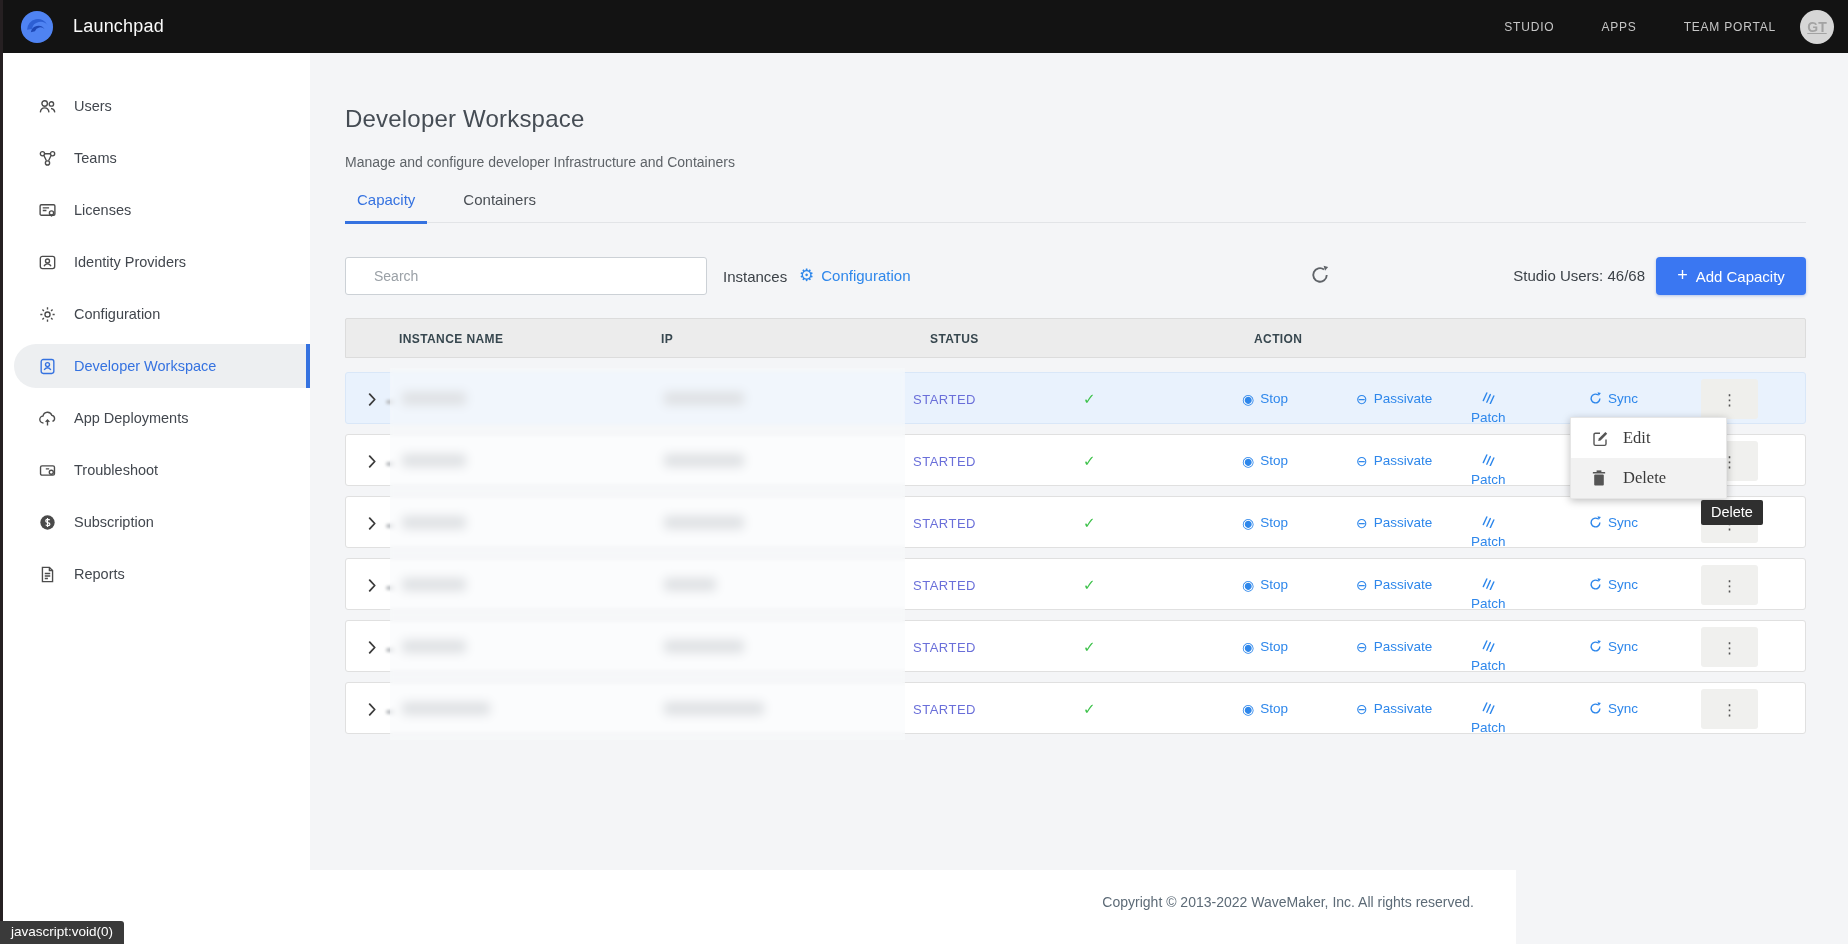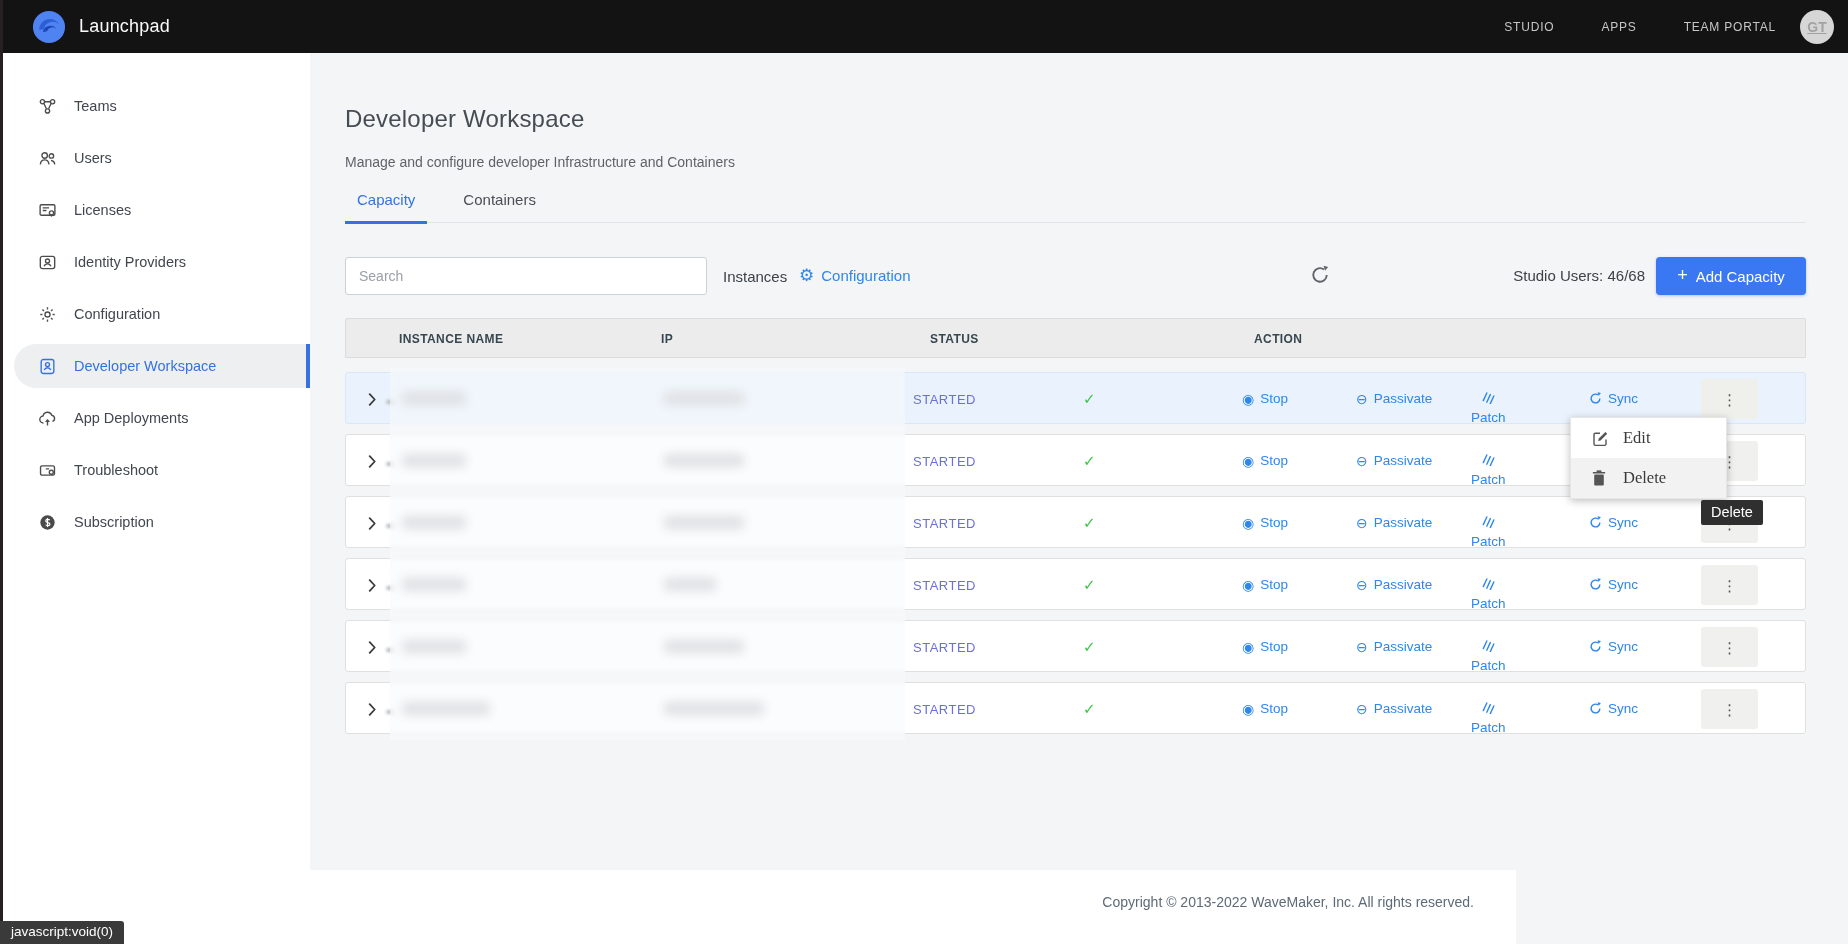--- a/index.html
+++ b/index.html
@@ -3,21 +3,21 @@
 <meta charset="utf-8">
 <style>
   * { margin:0; padding:0; box-sizing:border-box; }
   html,body { width:1848px; height:944px; overflow:hidden; background:#f4f5f7;
     font-family:"Liberation Sans","DejaVu Sans",sans-serif; }
   .left-edge { position:fixed; left:0; top:0; width:3px; height:944px; background:#262022; z-index:60; }
 
   
   .topbar { position:absolute; left:0; top:0; width:1848px; height:53px; background:#131313;
     display:flex; align-items:center; z-index:40; }
-  .brand { display:flex; align-items:center; gap:13px; padding-left:32px; }
+  .brand { display:flex; align-items:center; gap:19px; padding-left:20px; }
   .brand-logo { width:34px; height:34px; display:inline-flex; }
   .brand-name { color:#fafafa; font-size:18px; letter-spacing:.2px; }
   .topnav { margin-left:auto; display:flex; align-items:center; gap:47px; }
   .topnav-item { color:#c6c6c6; font-size:12px; letter-spacing:.8px; cursor:pointer; text-decoration:none; }
   .avatar { width:34px; height:34px; border-radius:50%; background:#d6d6d6; color:#a3a3a3;
     font-size:14px; font-weight:bold; display:flex; align-items:center; justify-content:center;
     margin:0 14px 0 24px; cursor:pointer;text-decoration:underline; }
 
   
   .sidebar { position:absolute; left:0; top:53px; width:310px; height:817px; background:#ffffff; z-index:5; }
@@ -37,21 +37,21 @@
   .page-subtitle { position:absolute; left:35px; top:101px; font-size:14px; color:#5e6368; }
 
   .tabsbar { position:absolute; left:35px; top:138px; width:1461px; height:32px;
     border-bottom:1px solid #e2e4e7; display:flex; gap:24px; }
   .tab { font-size:15px; color:#4a4f55; padding:0 12px 11px; cursor:pointer; position:relative; }
   .tab.active { color:#3572e0; }
   .tab.active::after { content:""; position:absolute; left:0; right:0; bottom:-2px; height:3px; background:#3572e0; }
 
   
   .search-input { position:absolute; left:35px; top:204px; width:362px; height:38px; border:1px solid #ccd1d6;
-    border-radius:3px; background:#fff; padding:0 13px; font-size:14px; color:#333; outline:none;
+    border-radius:3px; background:#fff; padding:0 28px; font-size:14px; color:#333; outline:none;
     font-family:"Liberation Sans","DejaVu Sans",sans-serif; }
   .search-input::placeholder { color:#9aa0a6; }
   .instances-label { position:absolute; left:413px; top:215px; font-size:15px; color:#3c4248; }
   .config-link { position:absolute; left:489px; top:214px; display:flex; align-items:center; gap:7px;
     color:#2e87eb; font-size:15px; cursor:pointer; text-decoration:none; }
   .gear-glyph { font-size:17px; line-height:1; }
   .refresh-btn { position:absolute; left:1000px; top:212px; width:22px; height:22px; cursor:pointer; display:inline-flex; }
   .studio-users { position:absolute; right:203px; top:214px; font-size:15px; color:#3c4248; }
   .add-btn { position:absolute; left:1346px; top:204px; width:150px; height:38px; background:#3a77f2; color:#fff;
     border:none; border-radius:4px; font-size:15px; cursor:pointer; display:flex; align-items:center;
@@ -126,46 +126,46 @@
     </nav>
   <div class="avatar">GT</div>
 </header>
 
 <aside class="sidebar">
   <nav class="sidenav">
       <div class="side-item">
         <span class="side-icon">
           <svg viewBox="0 0 18 18" width="19" height="19">
             <g fill="none" stroke="currentColor" stroke-width="1.3">
+              <circle cx="6.3" cy="6.2" r="2.6"></circle>
+              <path d="M2.2 14.5c.3-2.6 2-4.2 4.1-4.2s3.8 1.6 4.1 4.2"></path>
+              <circle cx="12.7" cy="6.6" r="2.1"></circle>
+              <path d="M12.3 10.9c2 .2 3.3 1.7 3.6 3.6"></path>
+            </g>
+          </svg>
+        </span>
+        <span>Users</span>
+      </div>
+      <div class="side-item">
+        <span class="side-icon">
+          <svg viewBox="0 0 18 18" width="19" height="19">
+            <g fill="none" stroke="currentColor" stroke-width="1.3">
               <circle cx="4.2" cy="4.5" r="2"></circle>
               <circle cx="13.8" cy="4.5" r="2"></circle>
               <circle cx="9" cy="13.2" r="2"></circle>
               <path d="M5.6 6.1L8 11.2M12.4 6.1L10 11.2M6.3 4.5h5.4"></path>
             </g>
           </svg>
         </span>
         <span>Teams</span>
       </div>
       <div class="side-item">
         <span class="side-icon">
           <svg viewBox="0 0 18 18" width="19" height="19">
             <g fill="none" stroke="currentColor" stroke-width="1.3">
-              <circle cx="6.3" cy="6.2" r="2.6"></circle>
-              <path d="M2.2 14.5c.3-2.6 2-4.2 4.1-4.2s3.8 1.6 4.1 4.2"></path>
-              <circle cx="12.7" cy="6.6" r="2.1"></circle>
-              <path d="M12.3 10.9c2 .2 3.3 1.7 3.6 3.6"></path>
-            </g>
-          </svg>
-        </span>
-        <span>Users</span>
-      </div>
-      <div class="side-item">
-        <span class="side-icon">
-          <svg viewBox="0 0 18 18" width="19" height="19">
-            <g fill="none" stroke="currentColor" stroke-width="1.3">
               <rect x="2" y="3.5" width="14" height="10" rx="1.2"></rect>
               <path d="M4.5 6.5h6M4.5 9h3.5"></path>
               <circle cx="12.8" cy="11.3" r="2"></circle>
               <path d="M12.8 13.3v1.5"></path>
             </g>
           </svg>
         </span>
         <span>Licenses</span>
       </div>
       <div class="side-item">
@@ -227,20 +227,32 @@
         <span>Troubleshoot</span>
       </div>
       <div class="side-item">
         <span class="side-icon">
           <svg viewBox="0 0 18 18" width="19" height="19">
             <circle cx="9" cy="9" r="6.8" fill="#4a4a4a"></circle>
             <path d="M9 4.8v8.4M11.1 6.8c-.5-.8-3.8-1.3-3.8.8 0 2 4 1 4 3 0 1.8-3.2 1.6-4 .5" fill="none" stroke="#fff" stroke-width="1.1"></path>
           </svg>
         </span>
         <span>Subscription</span>
+      </div>
+      <div class="side-item">
+        <span class="side-icon">
+          <svg viewBox="0 0 18 18" width="19" height="19">
+            <g fill="none" stroke="currentColor" stroke-width="1.3">
+              <path d="M4.2 2.2h6.6l3 3v10.6H4.2z"></path>
+              <path d="M10.8 2.2v3h3"></path>
+              <path d="M6.4 8h5.2M6.4 10.4h5.2M6.4 12.8h3"></path>
+            </g>
+          </svg>
+        </span>
+        <span>Reports</span>
       </div>
     </nav>
 </aside>
 
 <main class="content">
   <h1 class="page-title">Developer Workspace</h1>
   <p class="page-subtitle">Manage and configure developer Infrastructure and Containers</p>
 
   <div class="tabsbar">
       <div class="tab active">Capacity</div>

